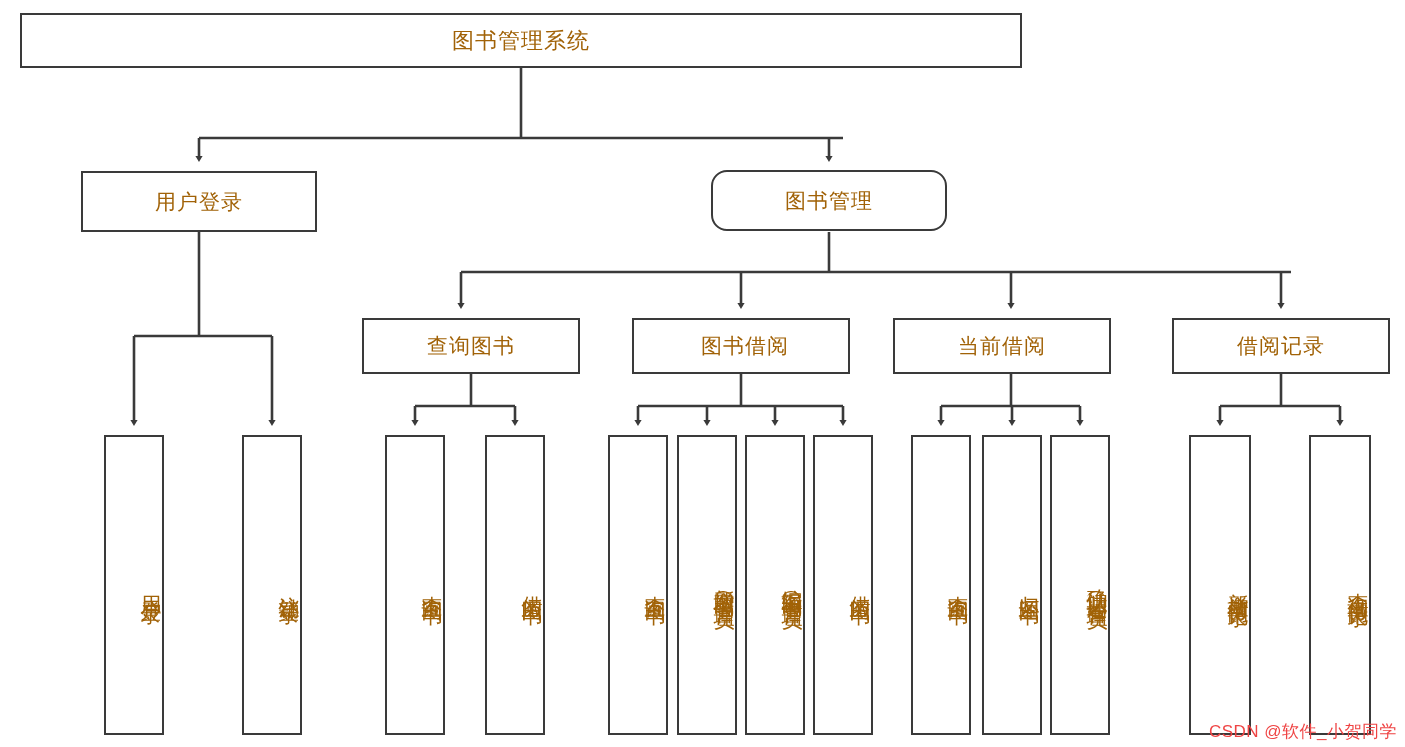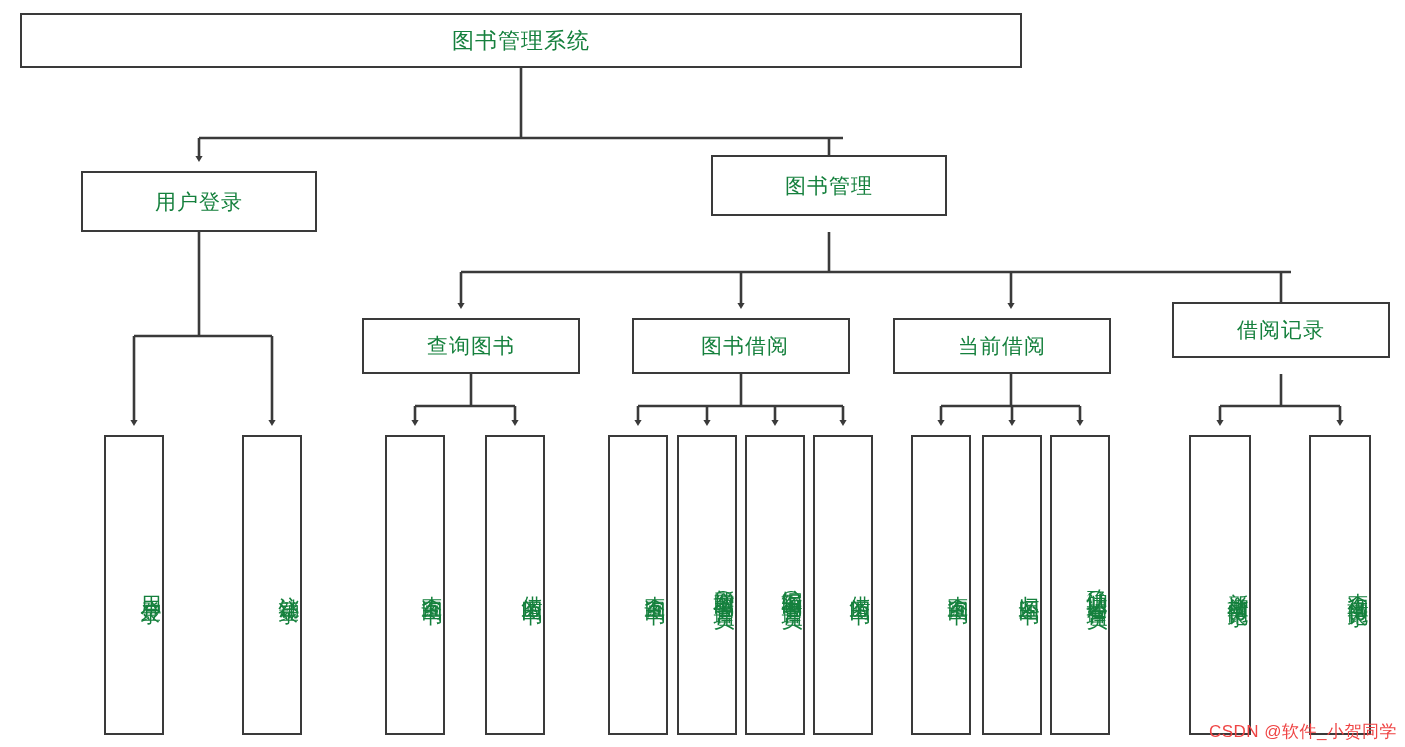--- a/index.html
+++ b/index.html
@@ -14,21 +14,21 @@
   #canvas{position:absolute;left:0;top:0;width:1405px;height:747px;}
 
   .node{
     position:absolute;
     box-sizing:border-box;
     background:#ffffff;
     border:2.5px solid #3a3a3a;
     display:flex;
     align-items:center;
     justify-content:center;
-    color:#15803d;
+    color:#a16207;
     z-index:3;
     text-align:center;
   }
   .node.h{                 
     font-size:21px;
     letter-spacing:1px;
     white-space:nowrap;
   }
   .node.root{font-size:22px;}
   .node.v{                 
@@ -115,34 +115,34 @@
   </g>
 </svg>
 
 <div class="node h root" style="left:20px;top:13px;width:1002px;height:55px;">
   <span>图书管理系统</span>
 </div>
 
 <div class="node h" style="left:81px;top:171px;width:236px;height:61px;">
   <span>用户登录</span>
 </div>
-<div class="node h" style="left:711px;top:155px;width:236px;height:61px;">
+<div class="node h" style="left:711px;top:170px;width:236px;height:61px;border-radius:16px;">
   <span>图书管理</span>
 </div>
 
 <div class="node h" style="left:362px;top:318px;width:218px;height:56px;">
   <span>查询图书</span>
 </div>
 <div class="node h" style="left:632px;top:318px;width:218px;height:56px;padding-left:8px;">
   <span>图书借阅</span>
 </div>
 <div class="node h" style="left:893px;top:318px;width:218px;height:56px;">
   <span>当前借阅</span>
 </div>
-<div class="node h" style="left:1172px;top:302px;width:218px;height:56px;">
+<div class="node h" style="left:1172px;top:318px;width:218px;height:56px;">
   <span>借阅记录</span>
 </div>
 
 <div class="node v" style="left:104px;top:435px;width:60px;height:300px;">
   <span class="txt">用户登录</span>
 </div>
 <div class="node v" style="left:242px;top:435px;width:60px;height:300px;">
   <span class="txt">注销登录</span>
 </div>
 

